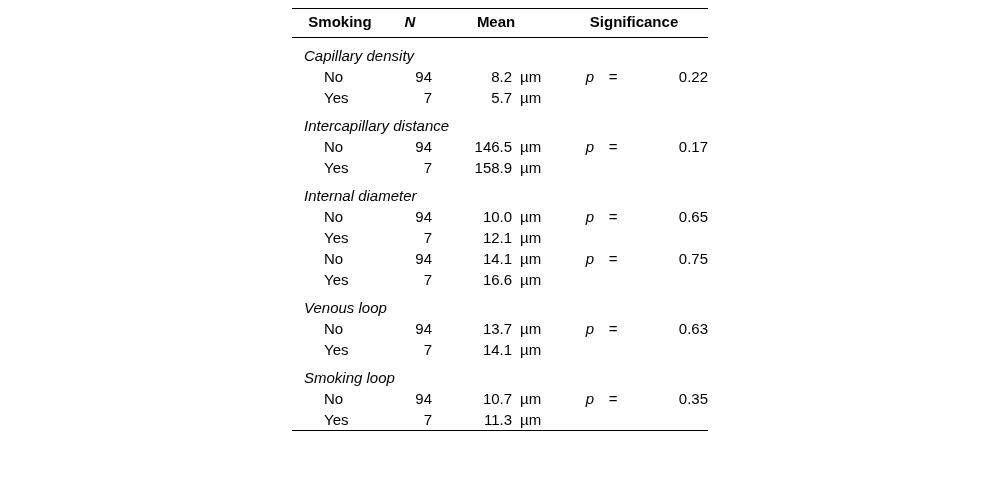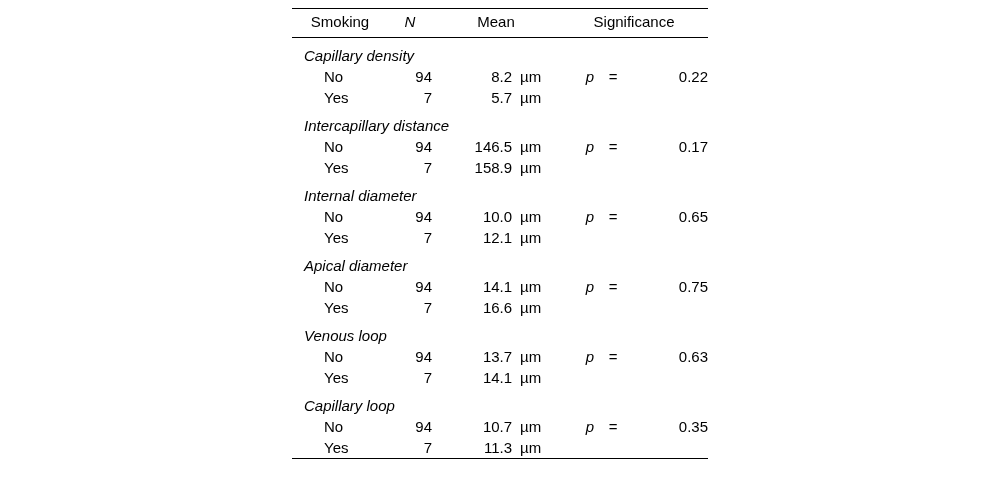--- a/index.html
+++ b/index.html
@@ -20,21 +20,21 @@
     left: 292px;
     top: 8px;
     width: 416px;
   }
   table.stats {
     border-collapse: collapse;
     width: 100%;
     font-size: 15px;
   }
   table.stats thead th {
-    font-weight: normal;
+    font-weight: bold;
     padding: 4px 0 7px 0;
     text-align: center;
     white-space: nowrap;
   }
   .rule-top {
     border-top: 1.6px solid #000;
   }
   .rule-mid {
     border-bottom: 1.1px solid #000;
   }
@@ -155,23 +155,20 @@
           <td class="sig-val">0.65</td>
         </tr>
         <tr>
           <td class="label">Yes</td>
           <td class="n">7</td>
           <td class="mean-val">12.1</td>
           <td class="unit">µm</td>
           <td colspan="3"></td>
         </tr>
         <tr>
-          <td class="group" colspan="7">Apical diameter</td>
-        </tr>
-        <tr>
           <td class="label">No</td>
           <td class="n">94</td>
           <td class="mean-val">14.1</td>
           <td class="unit">µm</td>
           <td class="sig-p">p</td>
           <td class="sig-eq">=</td>
           <td class="sig-val">0.75</td>
         </tr>
         <tr>
           <td class="label">Yes</td>
@@ -193,21 +190,21 @@
           <td class="sig-val">0.63</td>
         </tr>
         <tr>
           <td class="label">Yes</td>
           <td class="n">7</td>
           <td class="mean-val">14.1</td>
           <td class="unit">µm</td>
           <td colspan="3"></td>
         </tr>
         <tr>
-          <td class="group" colspan="7">Capillary loop</td>
+          <td class="group" colspan="7">Smoking loop</td>
         </tr>
         <tr>
           <td class="label">No</td>
           <td class="n">94</td>
           <td class="mean-val">10.7</td>
           <td class="unit">µm</td>
           <td class="sig-p">p</td>
           <td class="sig-eq">=</td>
           <td class="sig-val">0.35</td>
         </tr>

